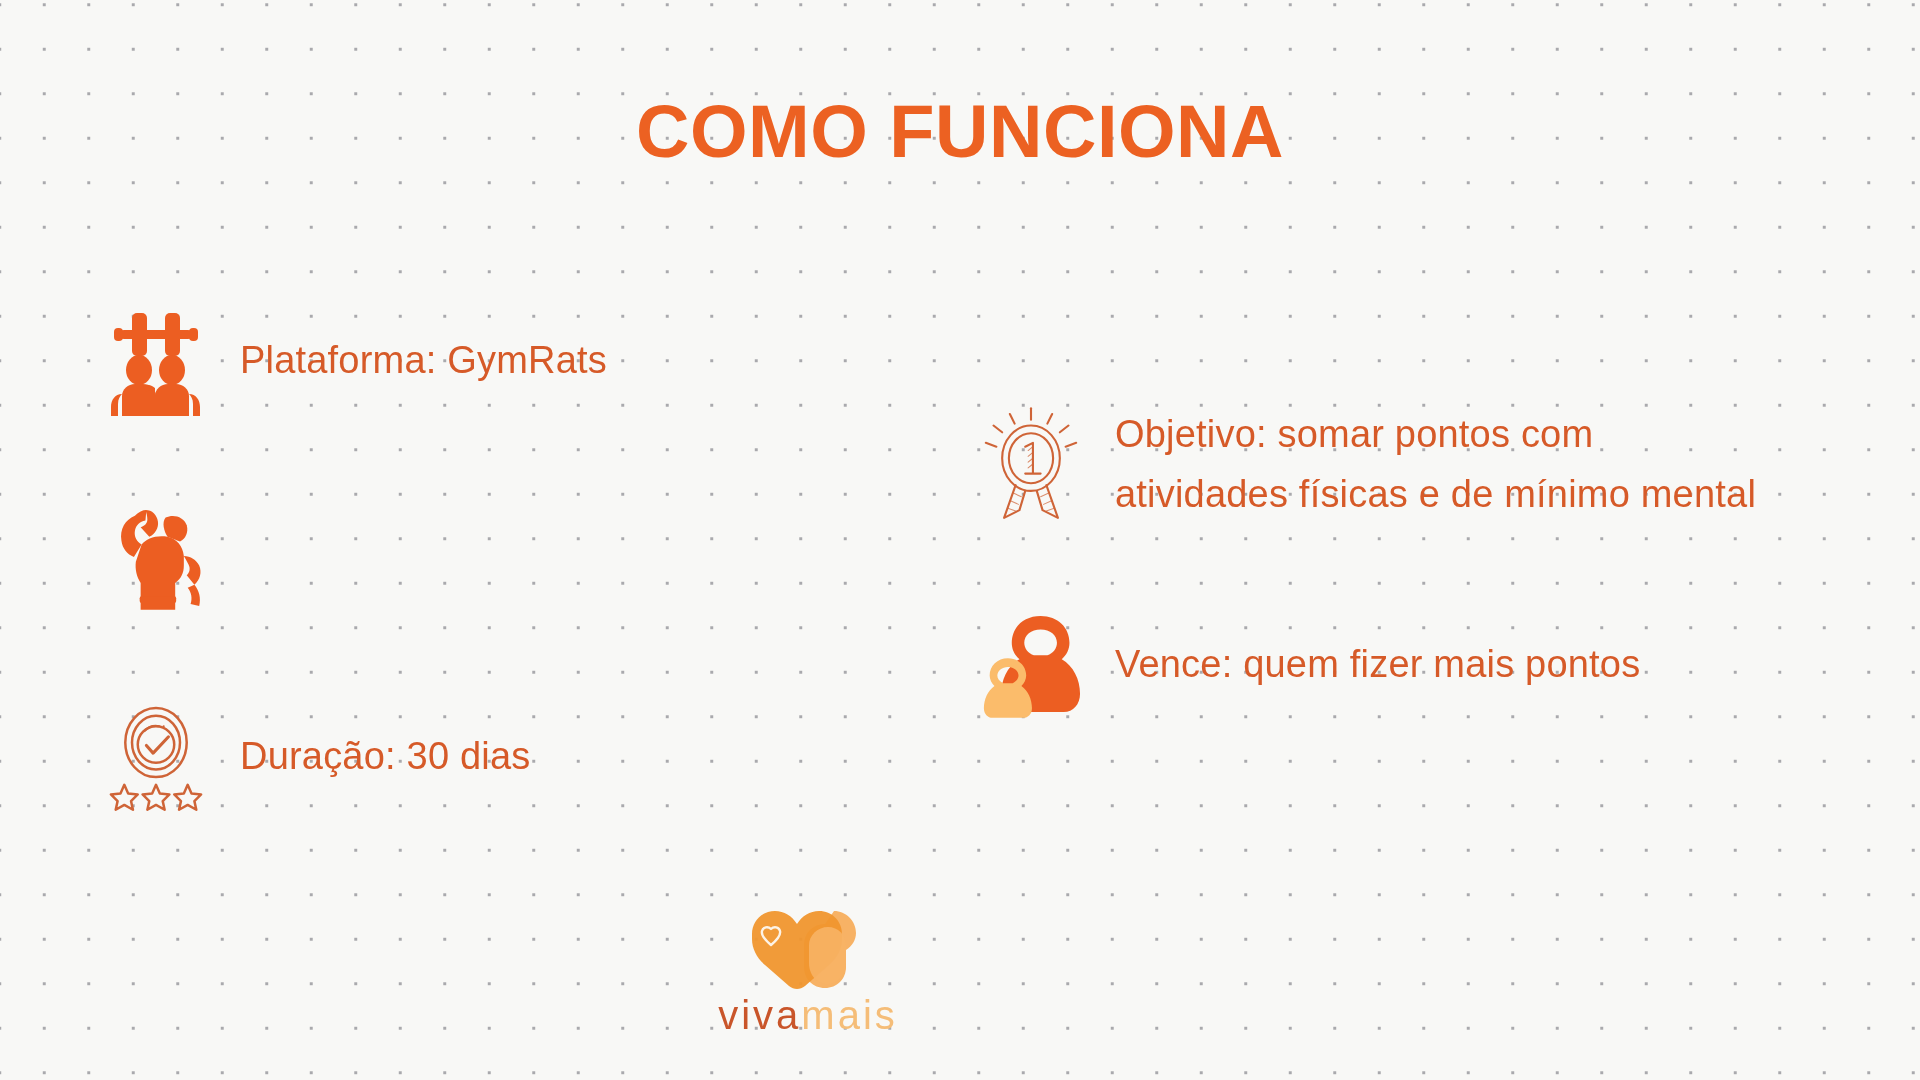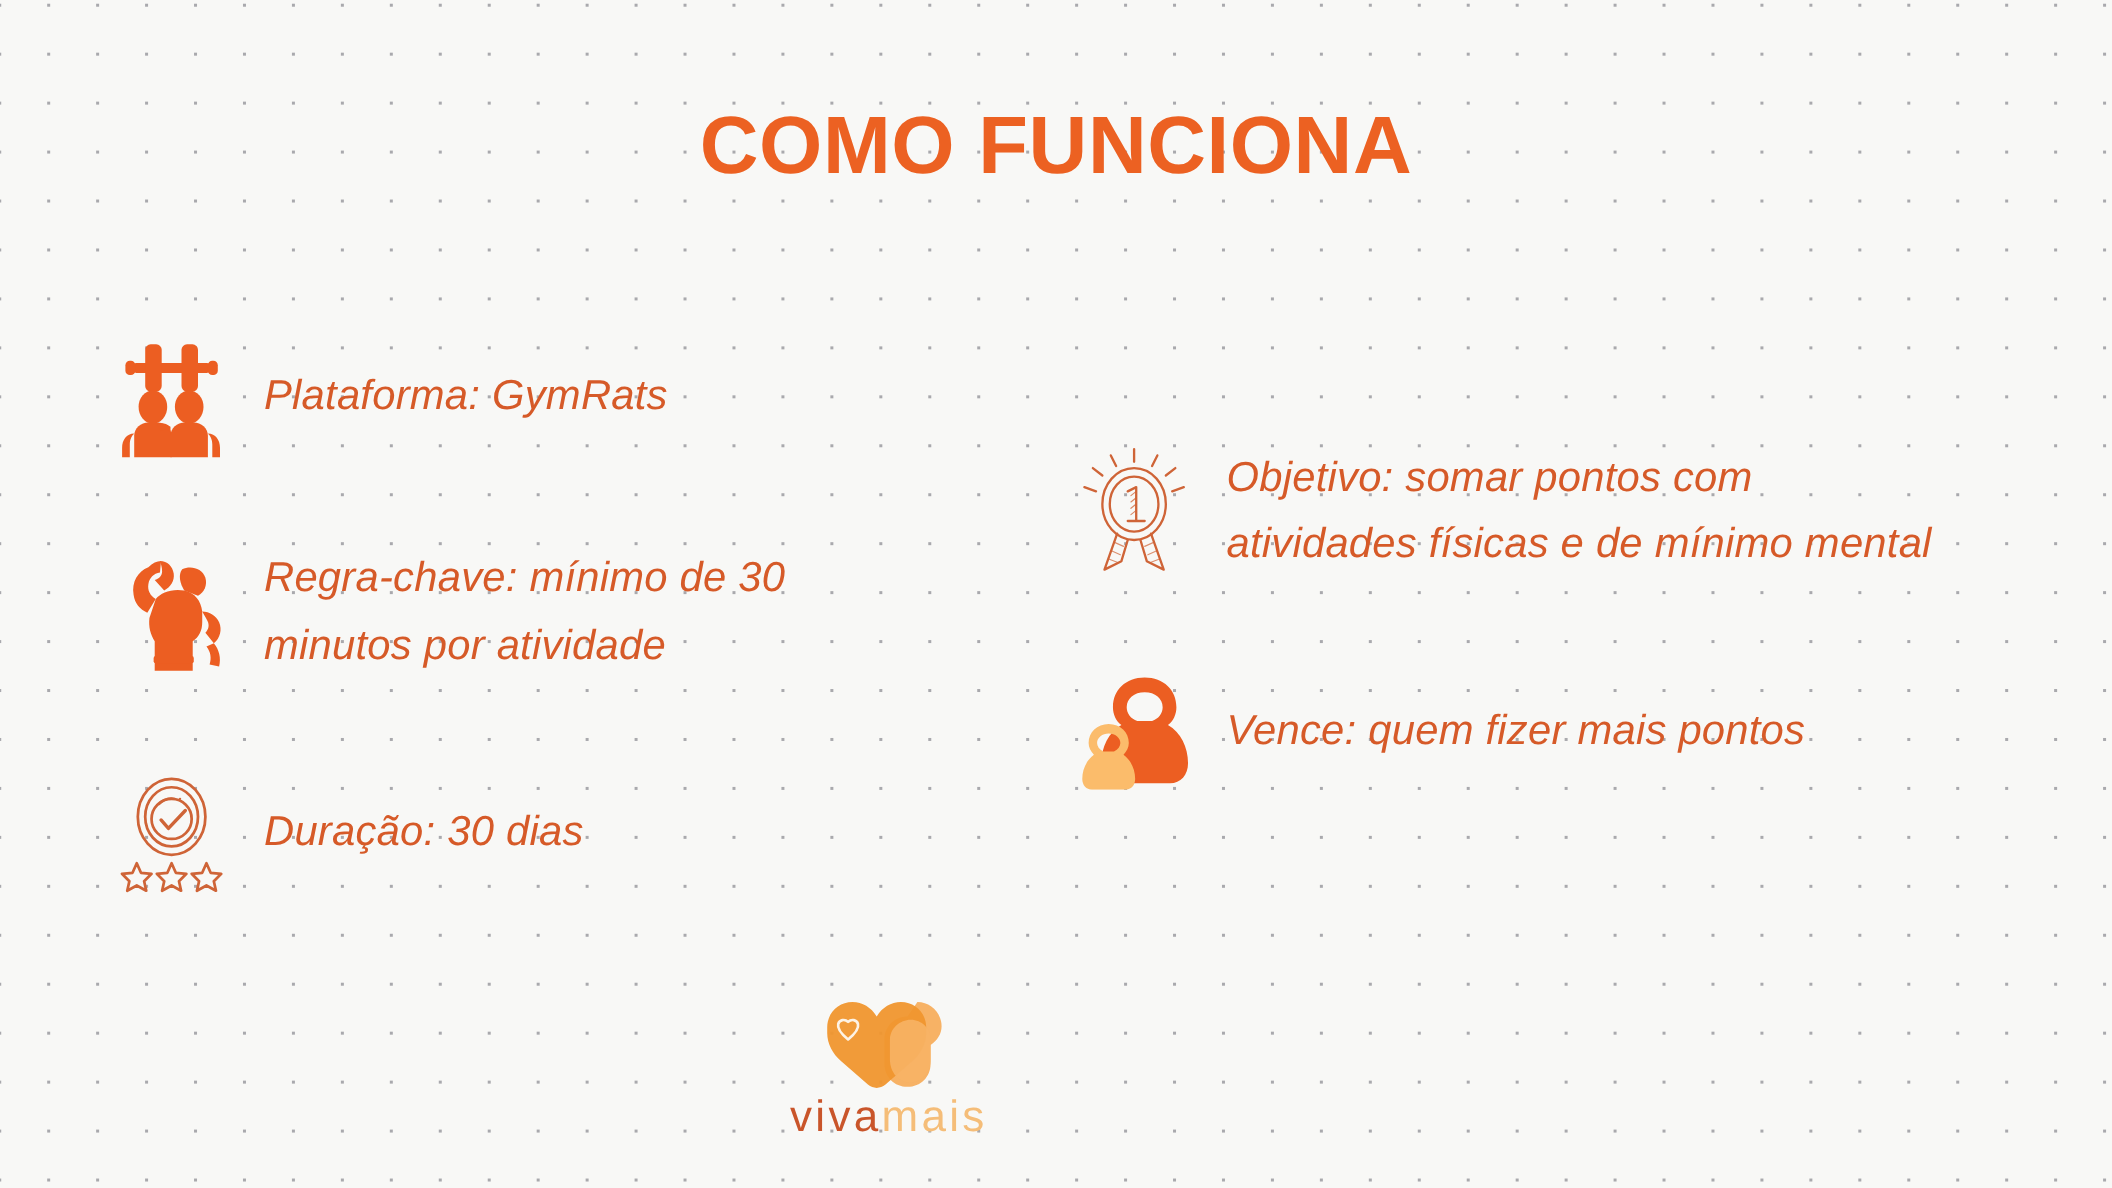--- a/index.html
+++ b/index.html
@@ -53,21 +53,20 @@
   .col {
     position: absolute;
   }
   .col-left  { left: 100px; top: 300px;  width: 840px; }
   .col-right { left: 975px; top: 400px;  width: 900px; }
 
   .item {
     display: flex;
     align-items: center;
     gap: 28px;
-    font-style: italic;
   }
   .col-left  .item { margin-bottom: 72px; }
   .col-right .item { margin-bottom: 72px; }
 
   .item-icon {
     flex: 0 0 auto;
     width: 112px;
     height: 128px;
     display: flex;
     align-items: center;
@@ -164,22 +163,20 @@
 
             <path d="M35 44 C40 38 50 34 62 36 C72 38 78 46 79 56 L79 66 C79 74 76 80 70 84 L70 112 L34 112 L34 84 C30 78 28 70 29 62 Z"></path>
 
             <path d="M79 56 C86 56 92 60 95 66 C98 73 96 81 90 86 L82 76 C85 73 86 69 84 65 C82 61 80 58 79 56 Z"></path>
             <path d="M90 86 C95 92 97 100 95 108 L86 106 C88 100 87 94 83 89 Z"></path>
 
             <rect x="33" y="98" width="38" height="7" rx="2"></rect>
           </g>
         </svg>
       </span>
-      <span class="item-text">Regra-chave: mínimo de 30
-minutos por atividade</span>
     </div>
 
     <div class="item item-duration">
       <span class="item-icon">
         <svg viewBox="0 0 100 116" width="96" height="112" aria-hidden="true">
           <g fill="none" stroke="#cf6437" stroke-width="2.6" stroke-linecap="round" stroke-linejoin="round">
 
             <ellipse cx="50" cy="44" rx="32" ry="36"></ellipse>
 
             <ellipse cx="50" cy="44" rx="25" ry="28"></ellipse>

